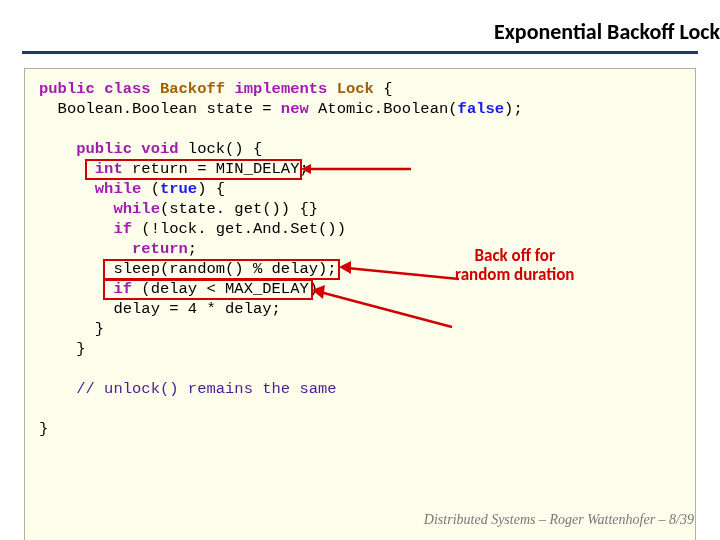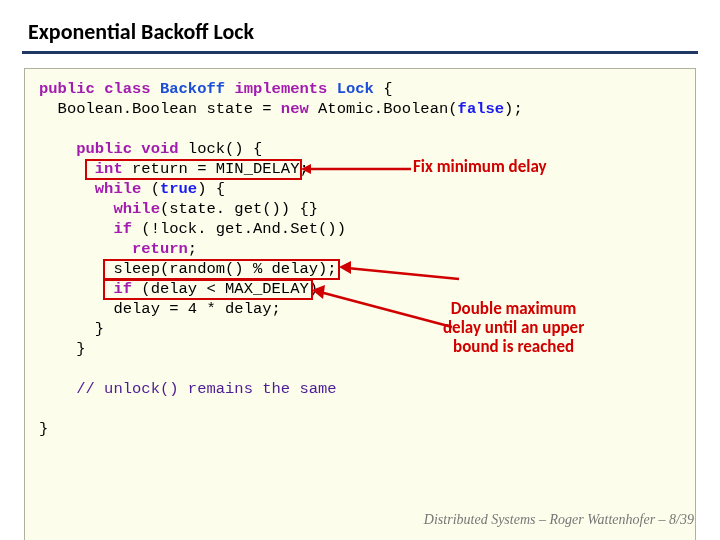--- a/index.html
+++ b/index.html
@@ -10,40 +10,41 @@
     background: #fff;
     font-family: Calibri, Arial, sans-serif;
     position: relative;
     overflow: hidden;
   }
   .title {
     font-size: 22px;
     font-weight: 600;
     color: #000;
     padding: 18px 0 6px 28px;
+    text-align: right;
   }
   .rule {
     height: 3px;
     background: #1f3864;
     margin: 0 22px 14px 22px;
   }
   .codebox {
     background: #fdfdeb;
     border: 1px solid #b0b0a0;
     margin: 0 24px;
     padding: 10px 14px 10px 14px;
     font-family: Consolas, "Courier New", monospace;
     font-size: 15.5px;
     line-height: 20px;
     white-space: pre;
     color: #000;
     position: relative;
   }
   .kw  { color: #a21caf; font-weight: bold; }
-  .cls { color: #1d4ed8; font-weight: bold; }
+  .cls { color: #a16207; font-weight: bold; }
   .lit { color: #1a1af0; font-weight: bold; }
   .cmt { color: #4c1d95; }
 
   .hilite {
     position: absolute;
     border: 2.5px solid #d00000;
     background: transparent;
     box-sizing: border-box;
   }
 
@@ -107,19 +108,17 @@
 </svg>
 <svg class="arrow" style="left:314px; top:185px;" width="130" height="40">
   <line x1="120" y1="25" x2="8" y2="14" stroke="#d00000" stroke-width="2.5"></line>
   <polygon points="0,13 12,7 12,20" fill="#d00000"></polygon>
 </svg>
 <svg class="arrow" style="left:287px; top:218px;" width="150" height="60">
   <line x1="140" y1="40" x2="8" y2="5" stroke="#d00000" stroke-width="2.5"></line>
   <polygon points="0,3 13,-2 11,12" fill="#d00000"></polygon>
 </svg>
 
-<div class="anno" style="left:388px; top:88px;">Fix minimum delay</div>
-<div class="anno" style="left:418px; top:230px; white-space:pre-line;">Double maximum
-delay until an upper
-bound is reached</div>
+<div class="anno" style="left:430px; top:177px; white-space:pre-line;">Back off for
+random duration</div>
 </div>
 
 <div class="footer">Distributed Systems  –  Roger Wattenhofer   – 8/39</div>
 
 </body></html>

